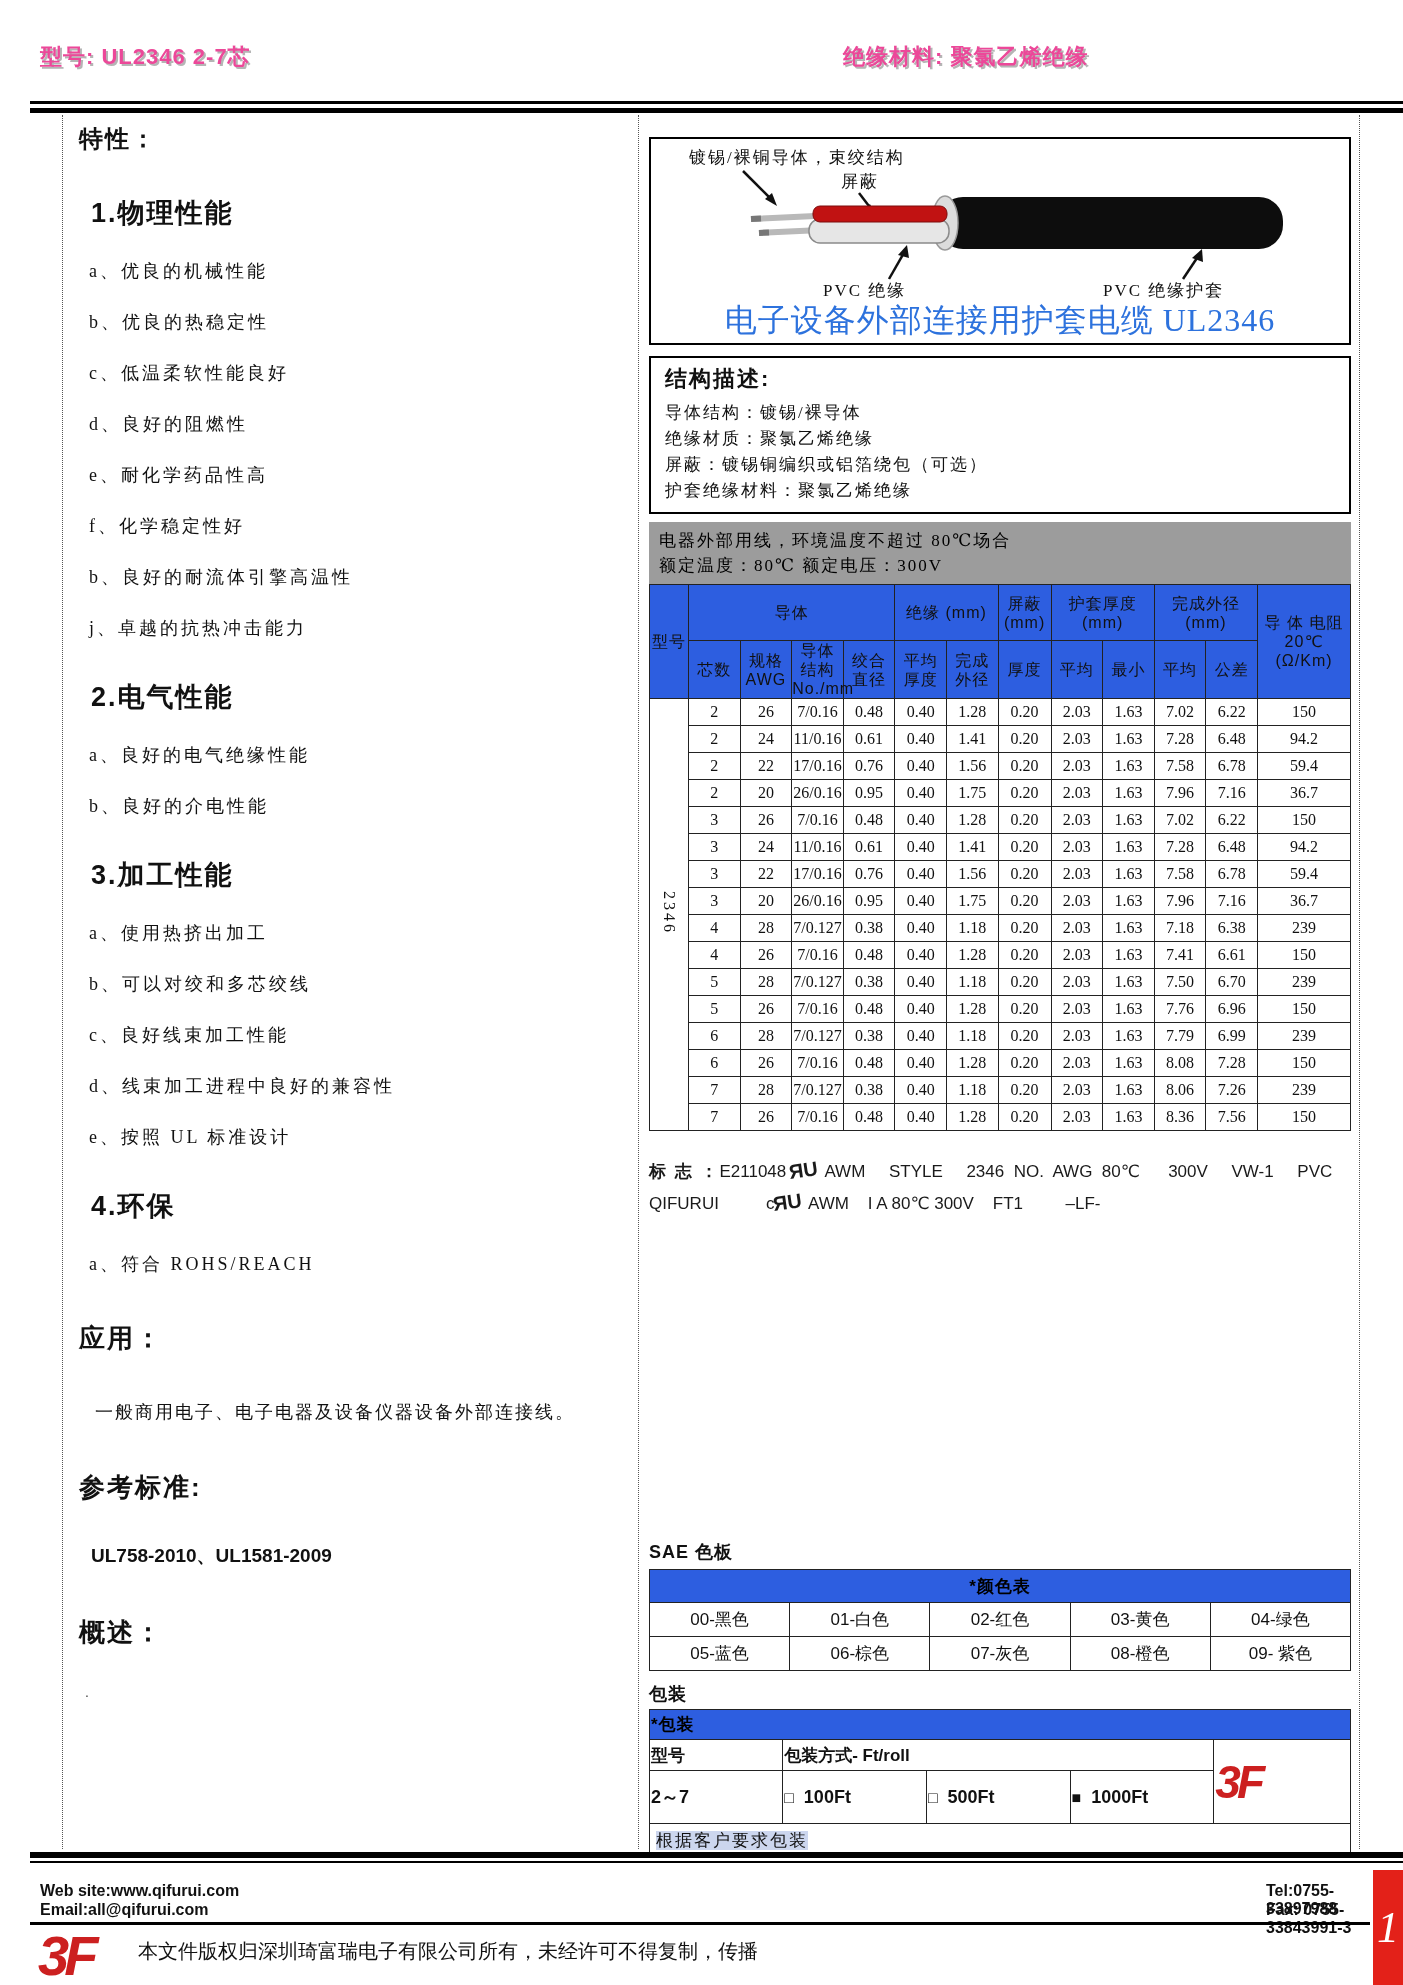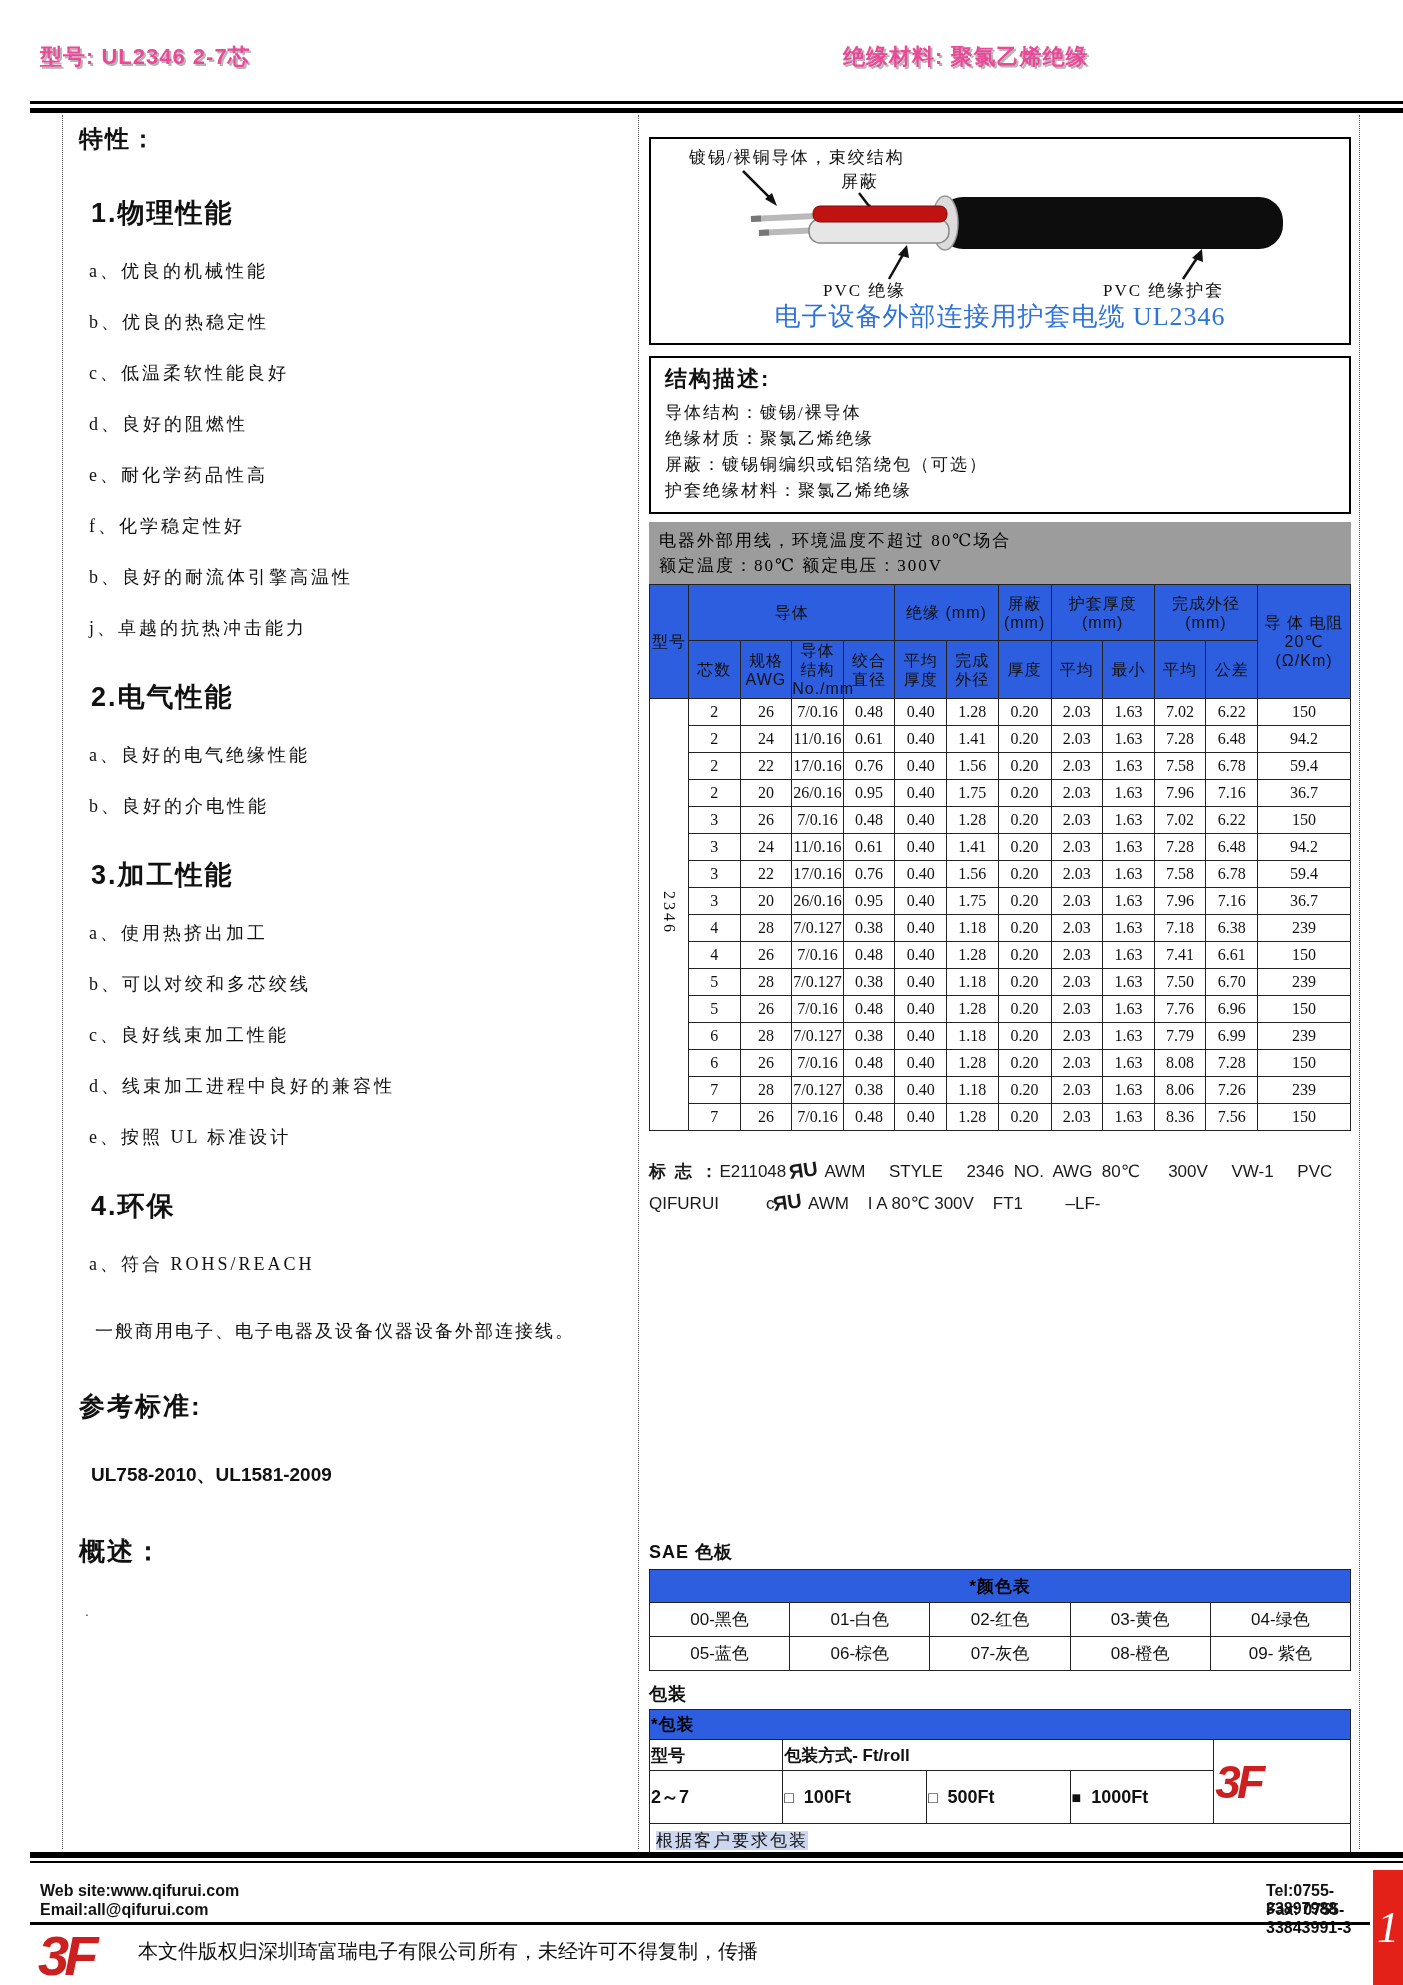--- a/index.html
+++ b/index.html
@@ -28,21 +28,21 @@
                 margin:29px 0 0 10px;letter-spacing:3px;}
   .left-h2{font-size:26px;font-weight:bold;margin:46px 0 0 0;letter-spacing:2px;}
   .left-text{font-family:"Liberation Serif","DejaVu Serif",serif;font-size:18px;margin:44px 0 0 16px;letter-spacing:2px;}
   .left-ref{font-size:19px;font-weight:bold;margin:38px 0 0 12px;}
   .overview-dot{margin:34px 0 0 6px;font-size:14px;color:#444;}
 
   
   .diagram-box{border:2px solid #000;height:208px;box-sizing:border-box;background:#fff;}
   .diagram-box svg{display:block;}
   .svg-label{font-family:"Liberation Serif","DejaVu Serif",serif;font-size:17px;letter-spacing:2px;fill:#111;}
-  .cable-title{font-family:"Liberation Serif","DejaVu Serif",serif;font-size:26px;color:#2d72dd;
+  .cable-title{font-family:"Liberation Serif","DejaVu Serif",serif;font-size:32px;color:#2d72dd;
                text-align:center;letter-spacing:1px;margin-top:-2px;}
 
   
   .structure-box{border:2px solid #000;margin-top:11px;padding:6px 8px 8px 14px;box-sizing:border-box;}
   .structure-title{font-size:22px;font-weight:bold;letter-spacing:2px;margin-bottom:6px;}
   .structure-line{font-family:"Liberation Serif","DejaVu Serif",serif;font-size:17px;line-height:26px;letter-spacing:2px;}
 
   
   .gray-bar{background:#9c9c9c;margin-top:8px;padding:6px 10px;}
   .gray-bar div{font-family:"Liberation Serif","DejaVu Serif",serif;font-size:17px;line-height:25px;letter-spacing:2px;color:#000;}
@@ -127,20 +127,21 @@
           <div class="section-title">3.加工性能</div>
           <div class="feature-item">a、使用热挤出加工</div>
           <div class="feature-item">b、可以对绞和多芯绞线</div>
           <div class="feature-item">c、良好线束加工性能</div>
           <div class="feature-item">d、线束加工进程中良好的兼容性</div>
           <div class="feature-item">e、按照 UL 标准设计</div>
           <div class="section-title">4.环保</div>
           <div class="feature-item">a、符合 ROHS/REACH</div>
         </div>
 
+      <div class="left-h2">应用：</div>
       <div class="left-text">一般商用电子、电子电器及设备仪器设备外部连接线。</div>
 
       <div class="left-h2">参考标准:</div>
       <div class="left-ref">UL758-2010、UL1581-2009</div>
 
       <div class="left-h2">概述：</div>
       <div class="overview-dot">.</div>
     </div>
 
     <div class="col-right">

